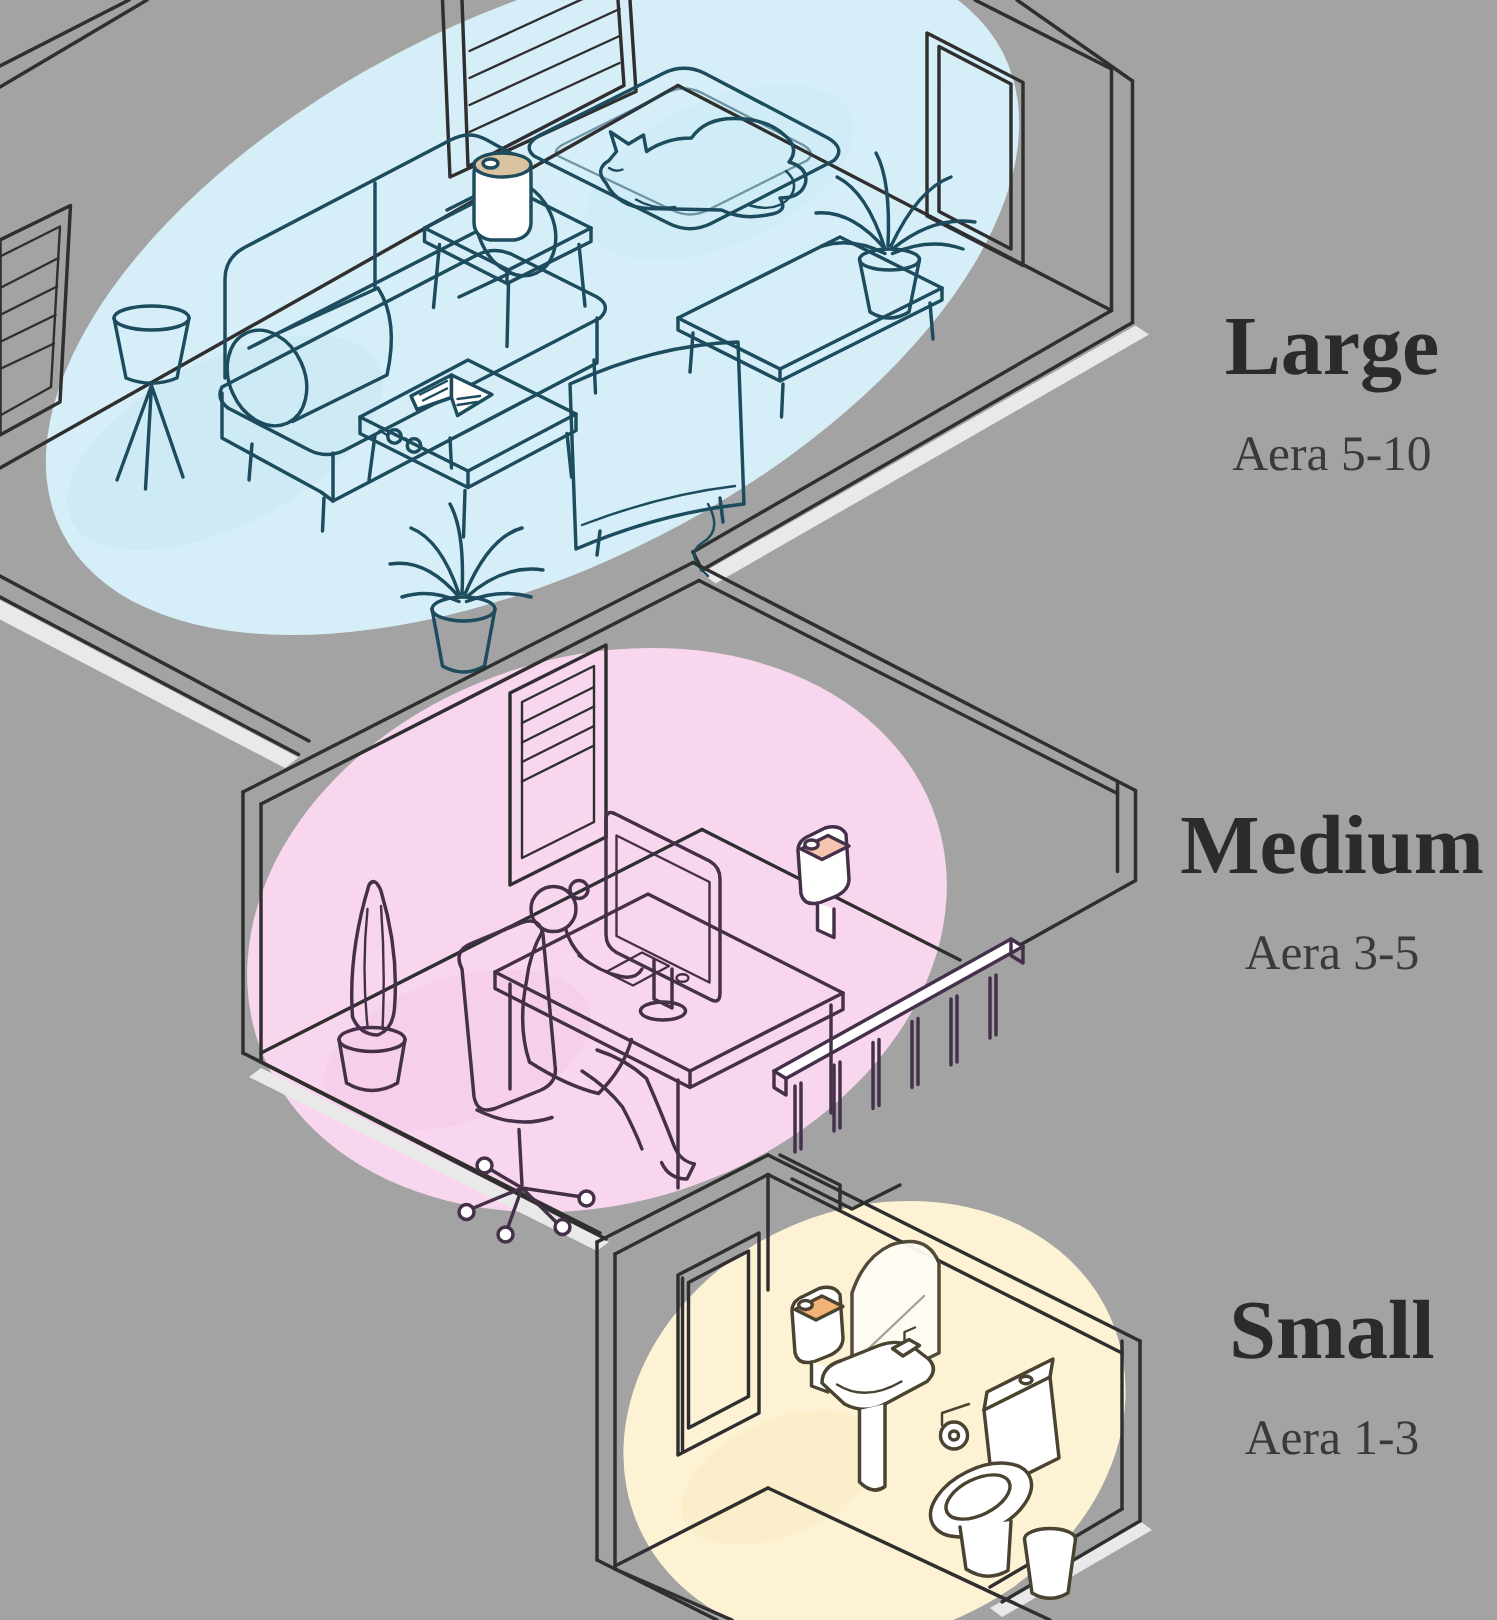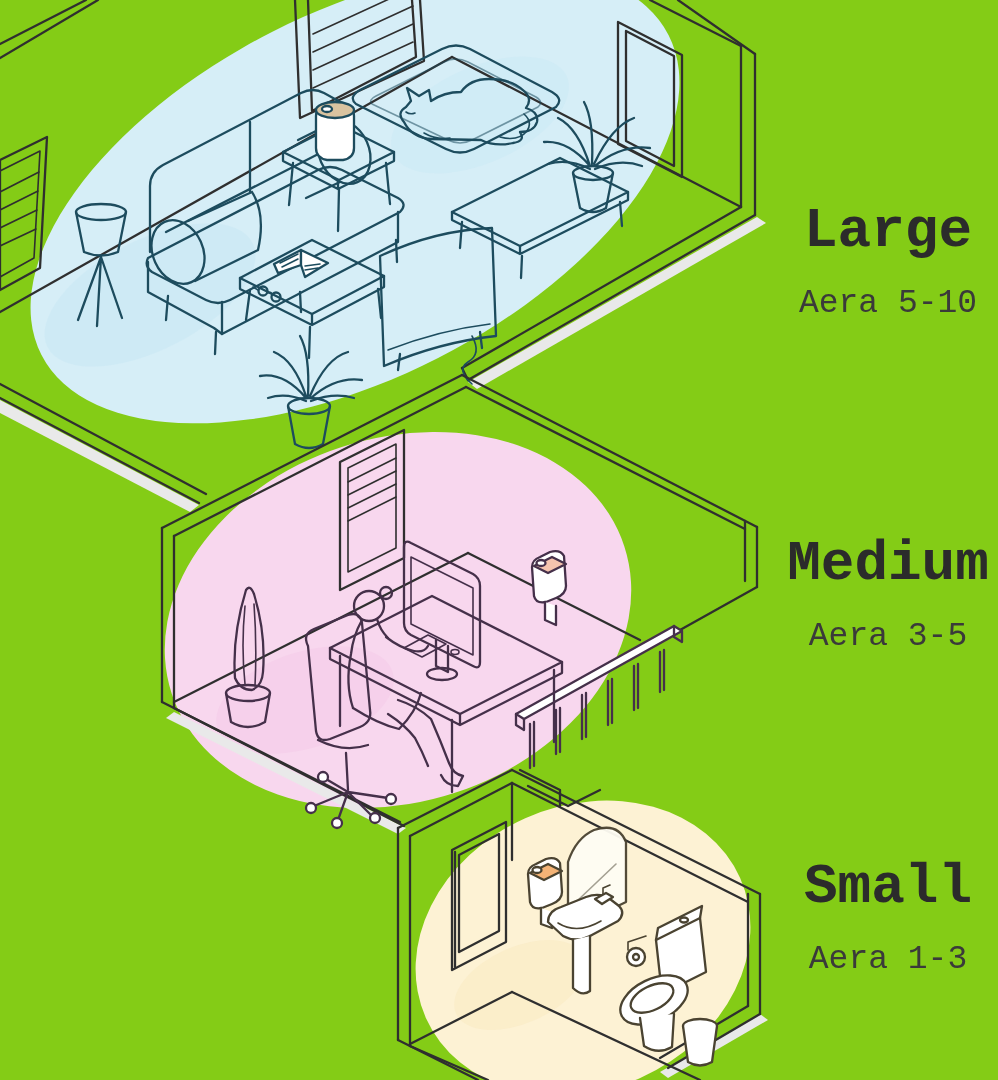--- a/index.html
+++ b/index.html
@@ -1,17 +1,17 @@
 <!DOCTYPE html>
 <html><head>
 <meta charset="utf-8">
 <style>
   html,body{margin:0;padding:0;background:#ffffff;}
-  .stage{position:relative;width:998px;height:1080px;background:#84cc16;overflow:hidden;
-         font-family:Liberation Mono, monospace;}
+  .stage{position:relative;width:998px;height:1080px;background:#a3a3a3;overflow:hidden;
+         font-family:Liberation Serif, serif;}
   .scene{position:absolute;left:0;top:0;width:998px;height:1080px;}
   
   .scene *{vector-effect:none;}
   .st{fill:none;stroke-width:2.3;stroke-linecap:round;stroke-linejoin:round;}
   .w{stroke:#2f2f2f;}
   .lv{stroke:#1d4c5e;}
   .of{stroke:#45304a;}
   .ba{stroke:#4a4331;}
   .fw{fill:#ffffff;}
   .sh{fill:#e9e9e9;stroke:none;}

